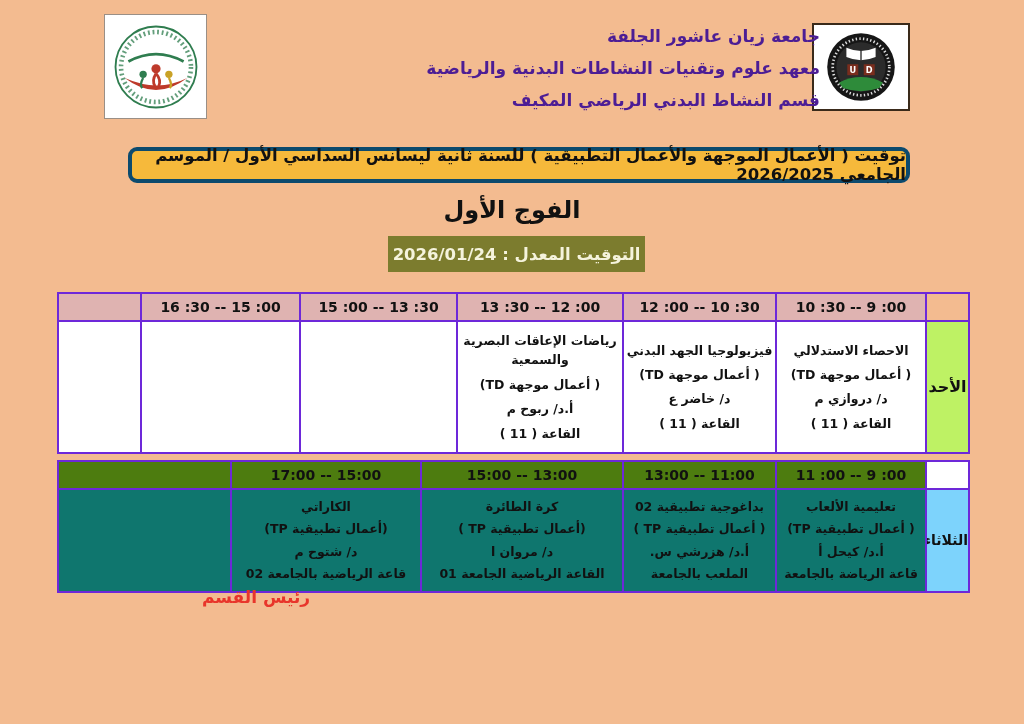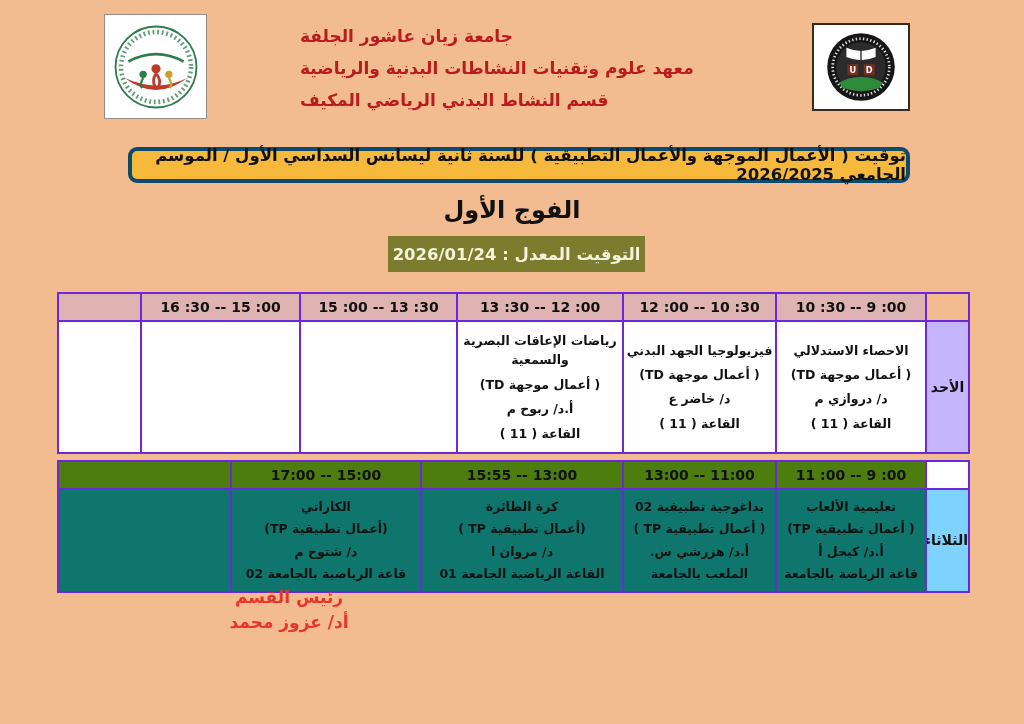--- a/index.html
+++ b/index.html
@@ -1,20 +1,20 @@
 <!DOCTYPE html>
 <html lang="ar" dir="rtl"><head>
 <meta charset="utf-8">
 <style>
   html,body{margin:0;padding:0;}
   body{font-family:"DejaVu Sans",sans-serif;}
   #page{position:relative;width:1024px;height:724px;background:#F3BB90;overflow:hidden;direction:rtl;}
 
   
-  .hdr-text{position:absolute;left:300px;top:20px;width:520px;text-align:left;color:#b91c1c;font-weight:bold;font-size:17px;line-height:32px;}
+  .hdr-text{position:absolute;left:300px;top:20px;width:520px;text-align:right;color:#4c1d95;font-weight:bold;font-size:17px;line-height:32px;}
   .logo-box{position:absolute;background:#fff;display:flex;align-items:center;justify-content:center;}
   #logo-left{left:104px;top:14px;width:101px;height:103px;border:1px solid #9a8f86;}
   #logo-right{left:812px;top:23px;width:94px;height:84px;border:2px solid #3a2a1a;}
 
   
   .banner{position:absolute;left:128px;top:147px;width:782px;height:36px;background:#F6B93B;border:4px solid #0c4a6e;border-radius:9px;box-sizing:border-box;display:flex;align-items:center;justify-content:center;color:#111;font-weight:bold;font-size:16.5px;}
 
   .group-title{position:absolute;left:0;top:196px;width:1024px;text-align:center;font-size:24px;font-weight:bold;color:#111;}
 
   .revised{position:absolute;left:388px;top:236px;width:257px;height:36px;background:#7C7C2E;color:#F5F3DC;font-weight:bold;font-size:16.5px;display:flex;align-items:center;justify-content:center;}
@@ -24,29 +24,29 @@
   #t-sun{top:292px;}
   #t-tue{top:460px;}
   table.sched th,table.sched td{border:2px solid #6d28d9;padding:0;font-weight:bold;color:#111;vertical-align:middle;text-align:center;overflow:hidden;}
   table.sched th{height:26px;font-size:14px;}
   #t-sun td{height:113px;background:#fff;}
   #t-tue td{height:88px;background:#0f766e;}
   .pinkbg{background:#DFB3B1;}
   .yellowbg{background:#4d7c0f;}
   .peachbg{background:#F3BB90;}
   .whitebg{background:#fff;}
-  #t-sun td.daycell{background:#c4b5fd;font-size:14px;}
+  #t-sun td.daycell{background:#bef264;font-size:16px;}
   #t-tue td.daycell{background:#7dd3fc;font-size:14px;}
   .time{direction:ltr;unicode-bidi:isolate;}
   .course{font-size:12.5px;line-height:1.55;padding:4px 2px;}
   #t-sun .course div{margin:5px 0;}
   #t-tue .course div{margin:3px 0;}
 
   
-  .sig{position:absolute;left:174px;top:585px;width:230px;text-align:center;color:#E8352B;font-weight:bold;font-size:17px;line-height:25px;}
+  .sig{position:absolute;left:141px;top:585px;width:230px;text-align:center;color:#E8352B;font-weight:bold;font-size:17px;line-height:25px;}
 </style>
 </head>
 <body>
 
 <div id="page">
 
   <div class="logo-box" id="logo-left">
     <svg width="92" height="94" viewBox="0 0 100 100">
       <circle cx="50" cy="50" r="44" fill="#fff" stroke="#2F7D4F" stroke-width="2"></circle>
       <circle cx="50" cy="50" r="38" fill="none" stroke="#2F7D4F" stroke-width="5" stroke-dasharray="2 3" opacity="0.75"></circle>
@@ -152,21 +152,21 @@
         <col style="width:153px">
         <col style="width:202px">
         <col style="width:190px">
         <col style="width:173px">
       </colgroup>
     <tbody>
         <tr>
       <th class="whitebg"></th>
       <th class="yellowbg"><span class="time">11 :00  --  9 :00</span></th>
       <th class="yellowbg"><span class="time">13:00  --  11:00</span></th>
-      <th class="yellowbg"><span class="time">15:55  --  13:00</span></th>
+      <th class="yellowbg"><span class="time">15:00  --  13:00</span></th>
       <th class="yellowbg"><span class="time">17:00  --  15:00</span></th>
       <th class="yellowbg"></th>
     </tr>
     <tr>
       <td class="daycell">الثلاثاء</td>
       <td>
             <div class="course">
         <div>تعليمية الألعاب</div>
         <div>( أعمال تطبيقية  TP)</div>
         <div>أ.د/ كيحل أ</div>
@@ -197,16 +197,15 @@
         <div>قاعة الرياضية بالجامعة 02</div>
       </div>
           </td>
       <td></td>
     </tr>
   </tbody>
     </table>
 
   <div class="sig">
     <div>رئيس القسم</div>
-    <div>أد/ عزوز محمد</div>
   </div>
 
 </div>
 
 </body></html>

